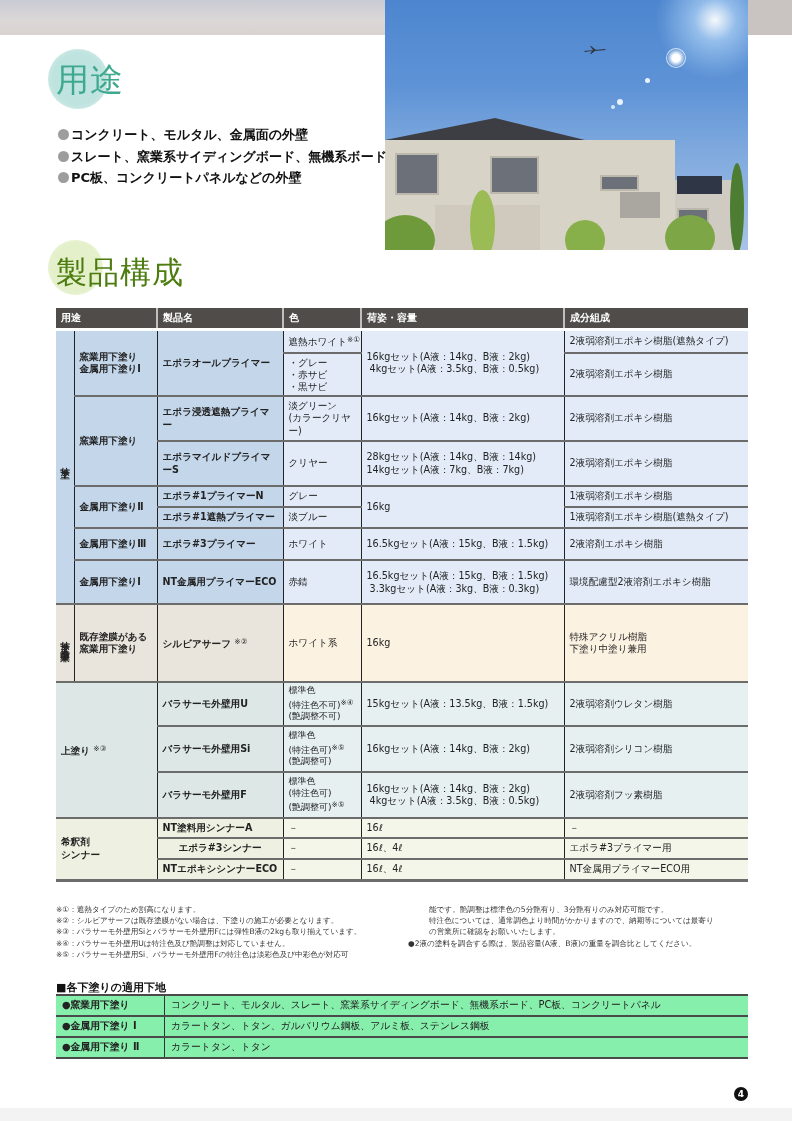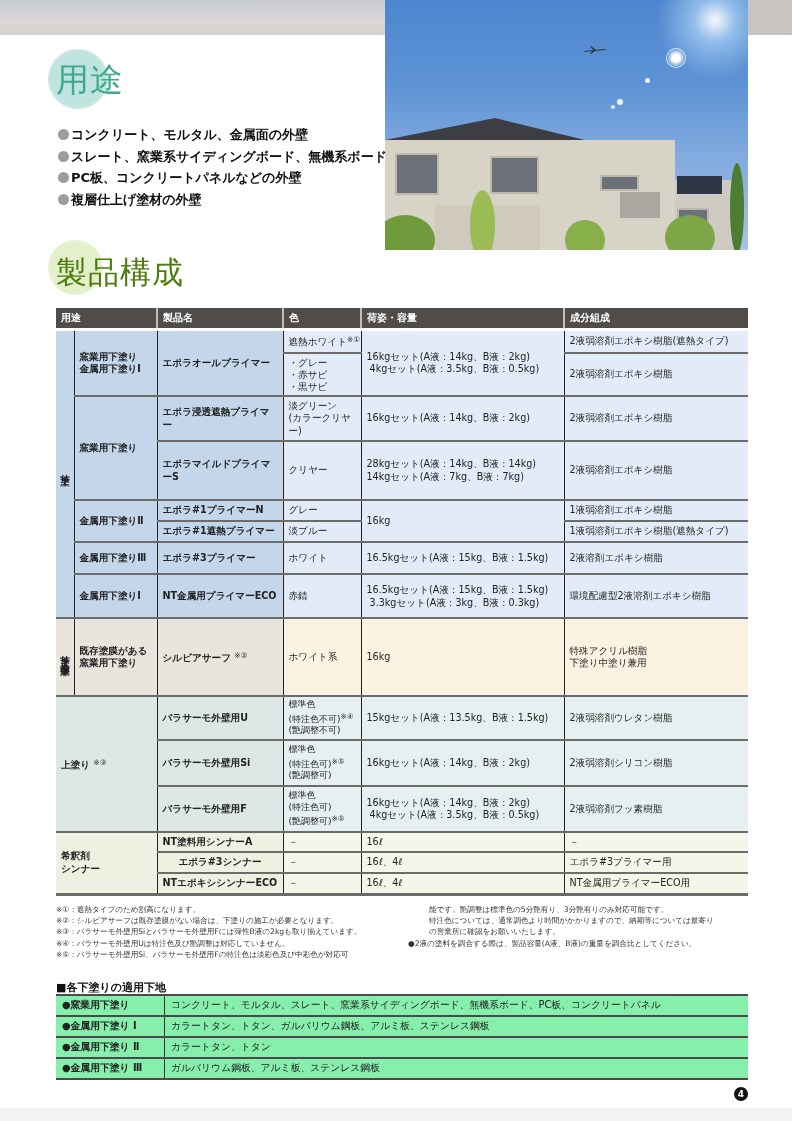--- a/index.html
+++ b/index.html
@@ -95,21 +95,20 @@
   <div class="tree" style="left:280px;top:215px;width:50px;height:45px;background:#7da647;"></div>
   <div class="tree" style="left:345px;top:163px;width:14px;height:90px;background:#4d7d32;"></div>
 </div>
 
 <div class="circle" style="left:48px;top:49px;width:60px;height:60px;background:radial-gradient(circle,#bfe3df 60%,rgba(191,227,223,0.4) 100%);"></div>
 <div class="sec-title" style="left:56px;top:58px;font-size:33px;color:#3fa98f;letter-spacing:1px;">用途</div>
 <ul class="uses">
   <li><span class="dot"></span><span>コンクリート、モルタル、金属面の外壁</span></li>
   <li><span class="dot"></span><span>スレート、窯業系サイディングボード、無機系ボード</span></li>
   <li><span class="dot"></span><span>PC板、コンクリートパネルなどの外壁</span></li>
-  <li><span class="dot"></span><span>複層仕上げ塗材の外壁</span></li>
 </ul>
 
 <div class="circle" style="left:48px;top:240px;width:55px;height:55px;background:radial-gradient(circle,#e3f0c9 60%,rgba(227,240,201,0.4) 100%);"></div>
 <div class="sec-title" style="left:56px;top:252px;font-size:31px;color:#4d7c0f;letter-spacing:1px;">製品構成</div>
 
 <table class="main">
   <colgroup>
     <col style="width:18px">
       <col style="width:83px">
       <col style="width:126px">
@@ -152,21 +151,21 @@
 
     <tr style="height:45px;">
       <td class="c-use" rowspan="2" style="font-weight:bold;">窯業用下塗り</td>
       <td class="c-name">エポラ浸透遮熱プライマー</td>
       <td class="c-light" style="white-space:pre-line;">淡グリーン
 (カラークリヤー)</td>
       <td class="c-light" style="white-space:pre;">16kgセット(A液：14kg、B液：2kg)</td>
       <td class="c-light">2液弱溶剤エポキシ樹脂</td>
     </tr>
 
-    <tr style="height:59px;">
+    <tr style="height:45px;">
       <td class="c-name">エポラマイルドプライマーS</td>
       <td class="c-light">クリヤー</td>
       <td class="c-light" style="white-space:pre;">28kgセット(A液：14kg、B液：14kg)
 14kgセット(A液：7kg、B液：7kg)</td>
       <td class="c-light">2液弱溶剤エポキシ樹脂</td>
     </tr>
 
     <tr style="height:21px;">
       <td class="c-use" rowspan="2" style="font-weight:bold;">金属用下塗りⅡ</td>
       <td class="c-name">エポラ#1プライマーN</td>
@@ -294,21 +293,17 @@
     <td>コンクリート、モルタル、スレート、窯業系サイディングボード、無機系ボード、PC板、コンクリートパネル</td>
   </tr>
   <tr>
     <td class="k">●金属用下塗り Ⅰ</td>
     <td>カラートタン、トタン、ガルバリウム鋼板、アルミ板、ステンレス鋼板</td>
   </tr>
   <tr>
     <td class="k">●金属用下塗り Ⅱ</td>
     <td>カラートタン、トタン</td>
   </tr>
-  <tr>
-    <td class="k">●金属用下塗り Ⅲ</td>
-    <td>ガルバリウム鋼板、アルミ板、ステンレス鋼板</td>
-  </tr>
 </tbody>
   </table>
 
 <div class="page-num">4</div>
 <div class="bottom-band"></div>
 
 </body></html>

